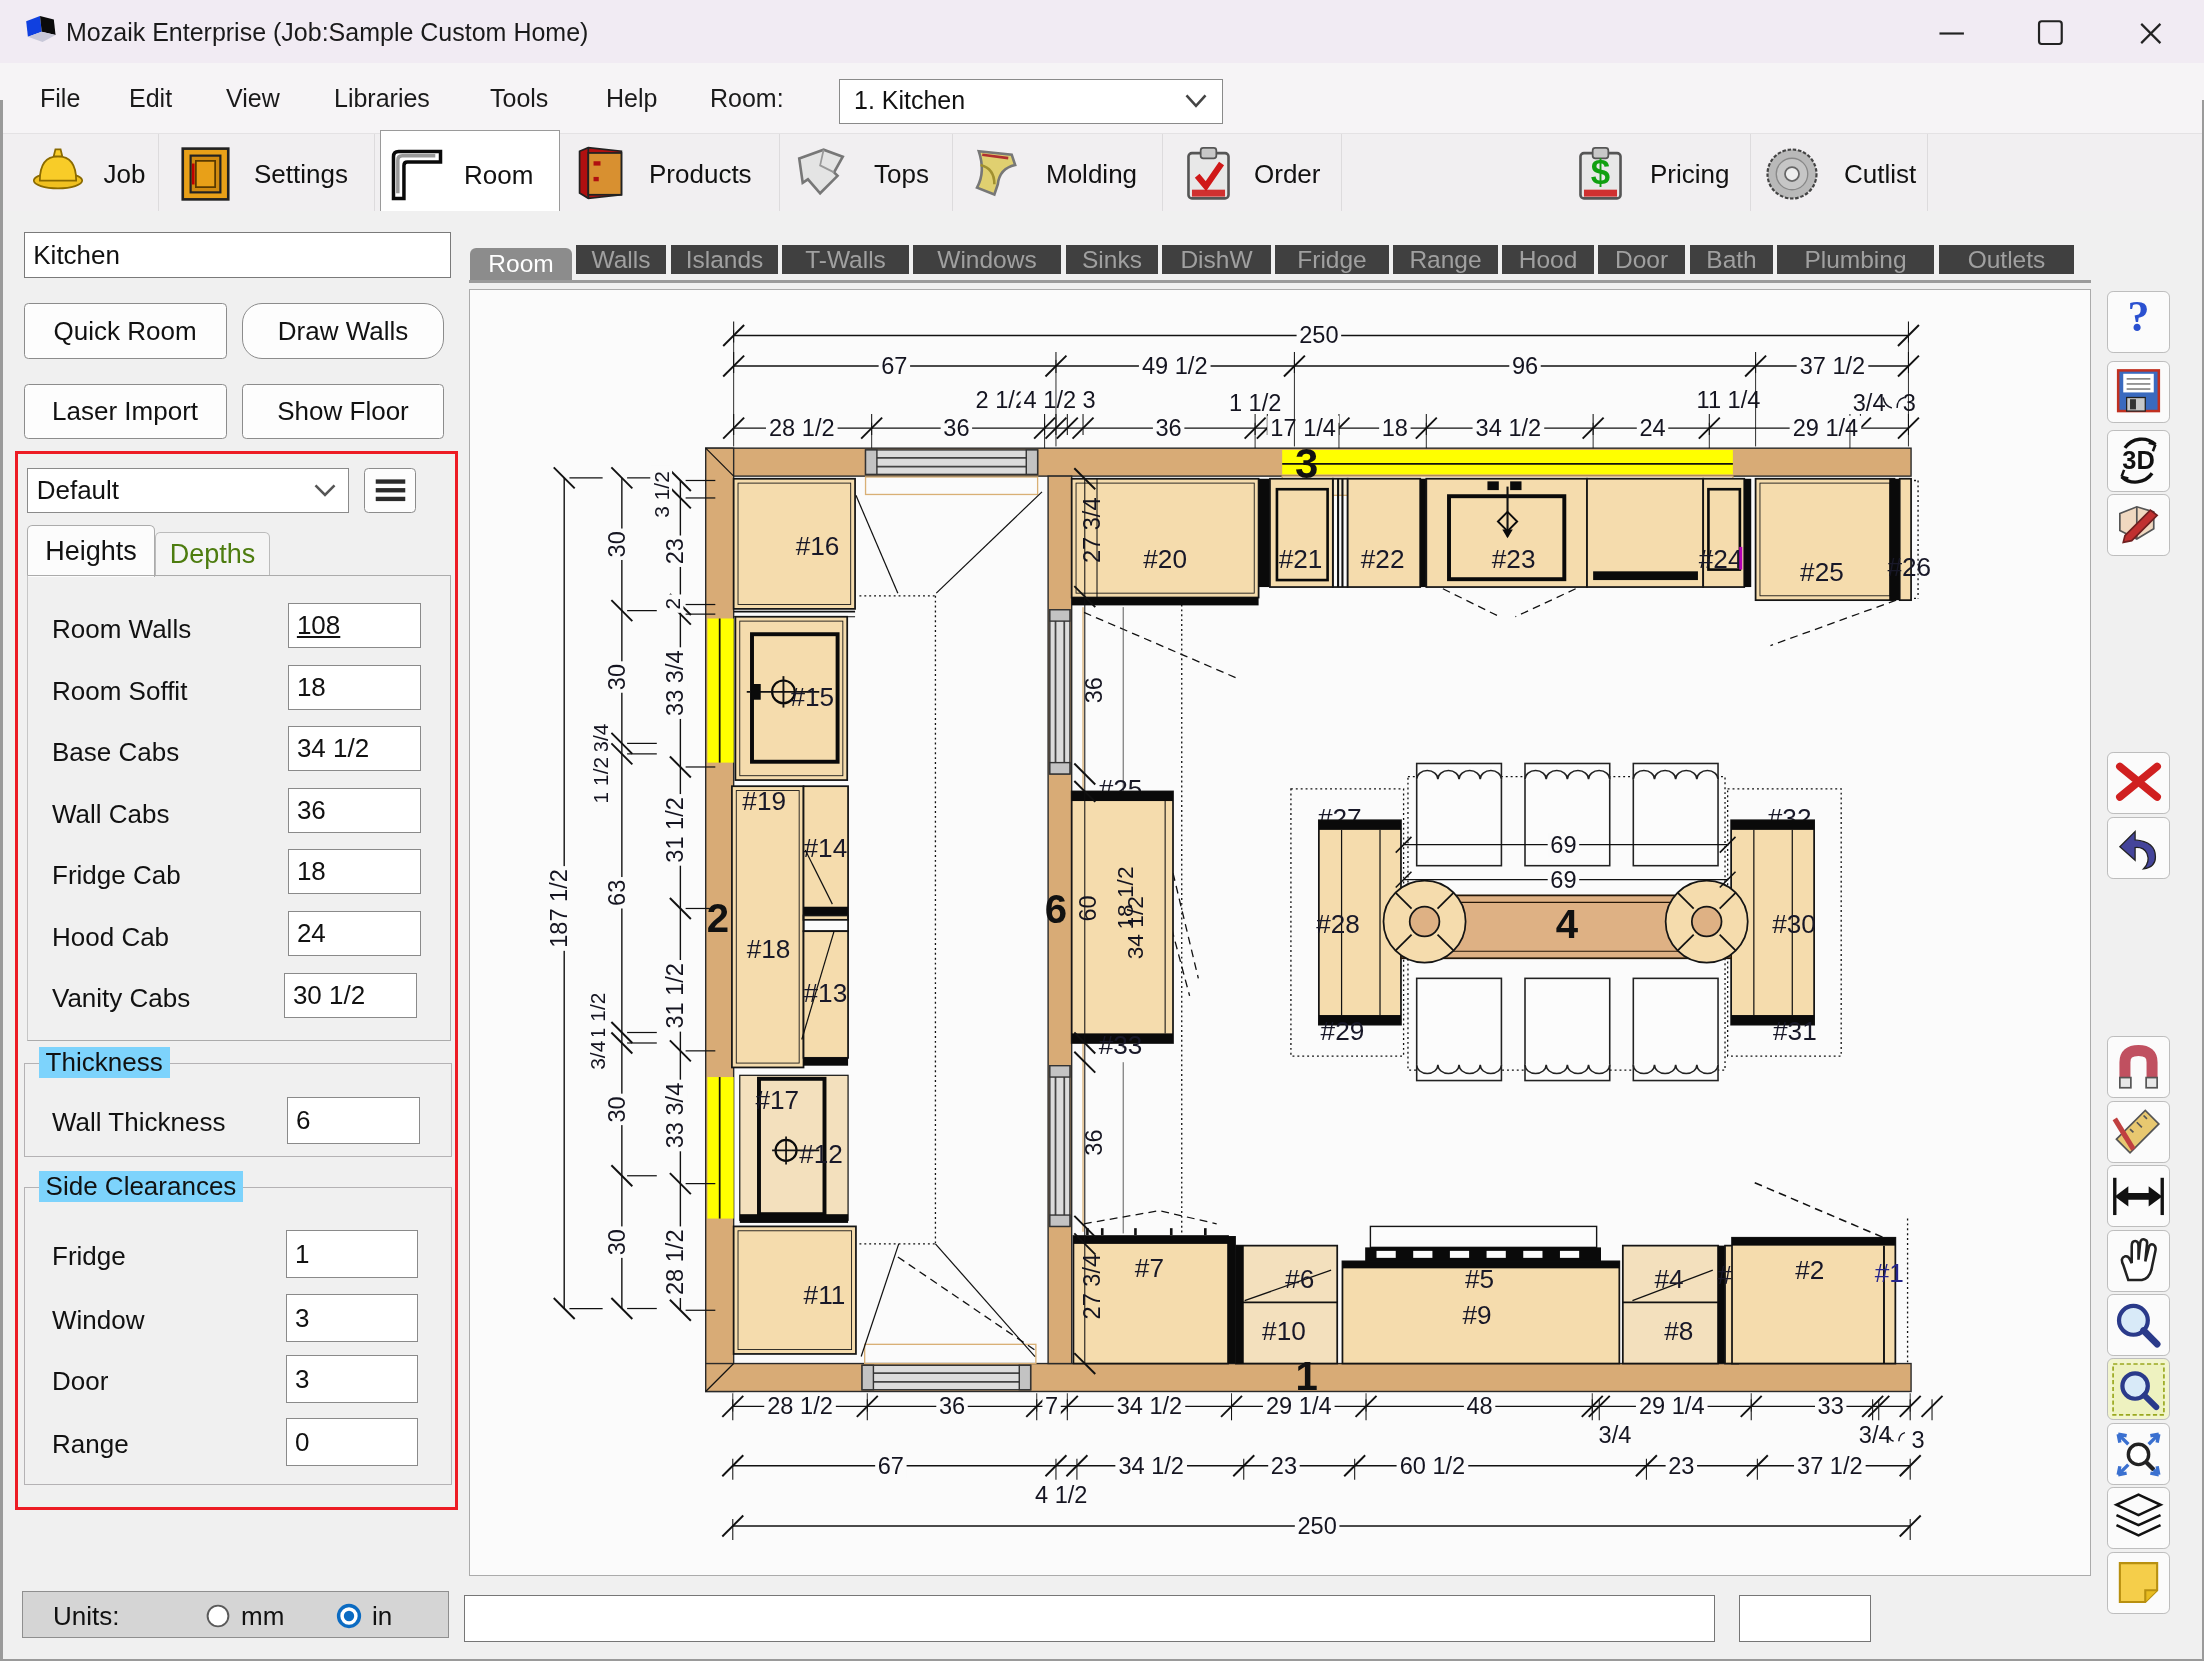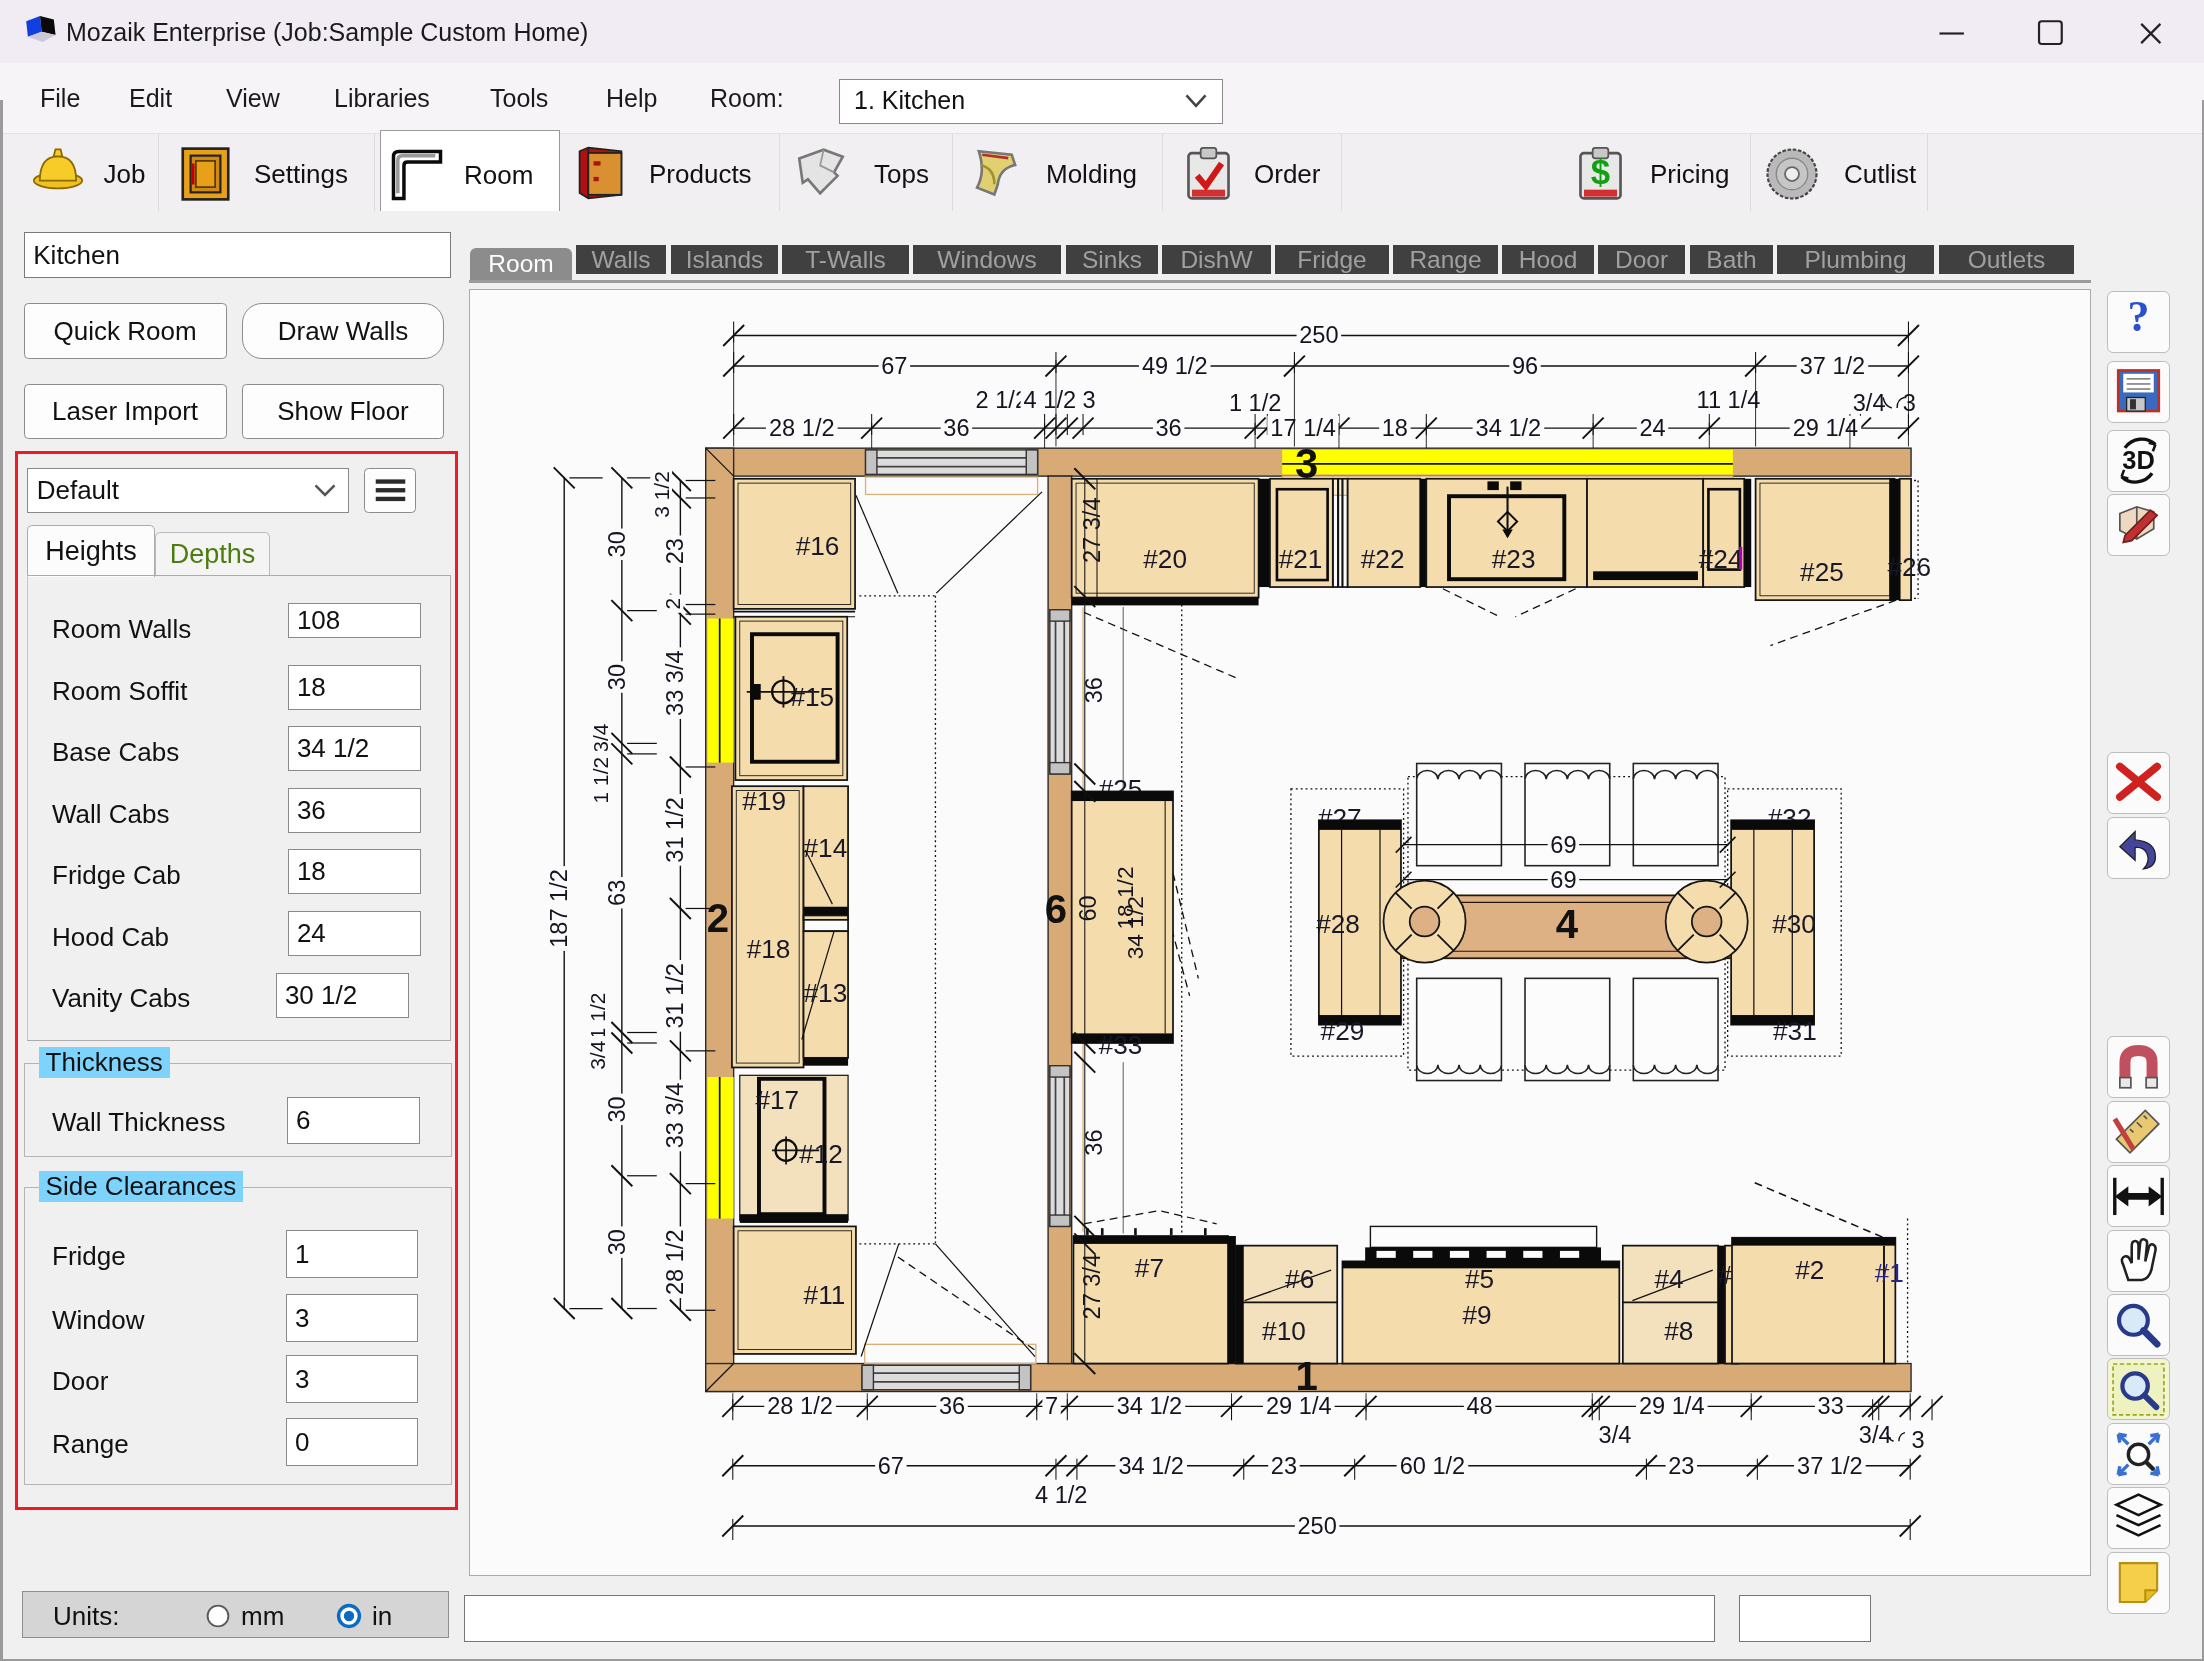--- a/index.html
+++ b/index.html
@@ -174,33 +174,33 @@
           <line x1="2" y1="14" x2="36" y2="14"></line>
           <line x1="2" y1="24" x2="36" y2="24"></line>
         </g>
       </svg>
   </div>
 
   <div class="abs" style="left:27px;top:314px;width:128px;height:52px;background:#fcfcfc;border:1.3px solid #ababab;border-bottom:none;border-radius:5.2px 5.2px 0 0;font-size:27px;color:#111;display:flex;align-items:center;justify-content:center;">Heights</div>
   <div class="abs" style="left:155px;top:321px;width:115px;height:44px;background:#f4f4f4;border:1.3px solid #bbb;border-bottom:none;border-radius:5.2px 5.2px 0 0;font-size:27px;color:#4d7c0f;display:flex;align-items:center;justify-content:center;">Depths</div>
   <div class="abs" style="left:27px;top:364px;width:424px;height:466px;border:1.3px solid #ababab;border-left-color:#c6c6c6;"></div>
   <div class="flabel" style="left:52px;top:403px;">Room Walls</div>
-<div class="finput" style="left:288px;top:392px;width:133px;height:35px;">108</div>
+<div class="finput" style="left:288px;top:392px;width:133px;height:45px;text-decoration:underline;">108</div>
 <div class="flabel" style="left:52px;top:465px;">Room Soffit</div>
 <div class="finput" style="left:288px;top:454px;width:133px;height:45px;">18</div>
 <div class="flabel" style="left:52px;top:526px;">Base Cabs</div>
 <div class="finput" style="left:288px;top:515px;width:133px;height:45px;">34 1/2</div>
 <div class="flabel" style="left:52px;top:588px;">Wall Cabs</div>
 <div class="finput" style="left:288px;top:577px;width:133px;height:45px;">36</div>
 <div class="flabel" style="left:52px;top:649px;">Fridge Cab</div>
 <div class="finput" style="left:288px;top:638px;width:133px;height:45px;">18</div>
 <div class="flabel" style="left:52px;top:711px;">Hood Cab</div>
 <div class="finput" style="left:288px;top:700px;width:133px;height:45px;">24</div>
 <div class="flabel" style="left:52px;top:772px;">Vanity Cabs</div>
-<div class="finput" style="left:276px;top:762px;width:133px;height:45px;">30 1/2</div>
+<div class="finput" style="left:284px;top:762px;width:133px;height:45px;">30 1/2</div>
   <div class="group" style="left:23.6px;top:852px;width:428px;height:94px;">
       <div class="glegend">Thickness</div>
     </div>
   <div class="flabel" style="left:52px;top:896px;">Wall Thickness</div>
   <div class="finput" style="left:287px;top:886px;width:133px;height:47px;">6</div>
   <div class="group" style="left:23.6px;top:976px;width:428px;height:298px;">
       <div class="glegend">Side Clearances</div>
     </div>
   <div class="flabel" style="left:52px;top:1030px;">Fridge</div>
 <div class="finput" style="left:286px;top:1019px;width:132px;height:48px;">1</div>

